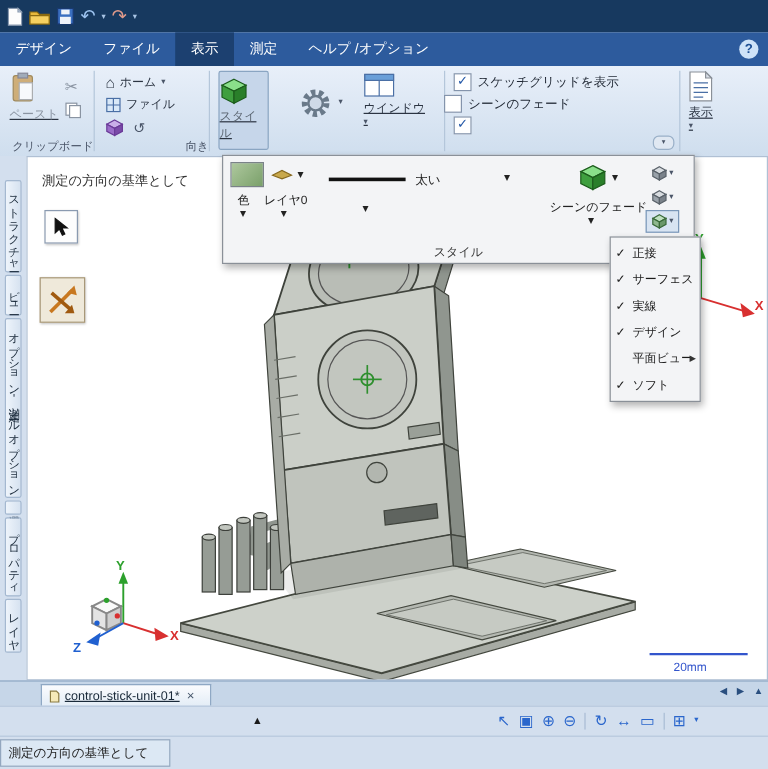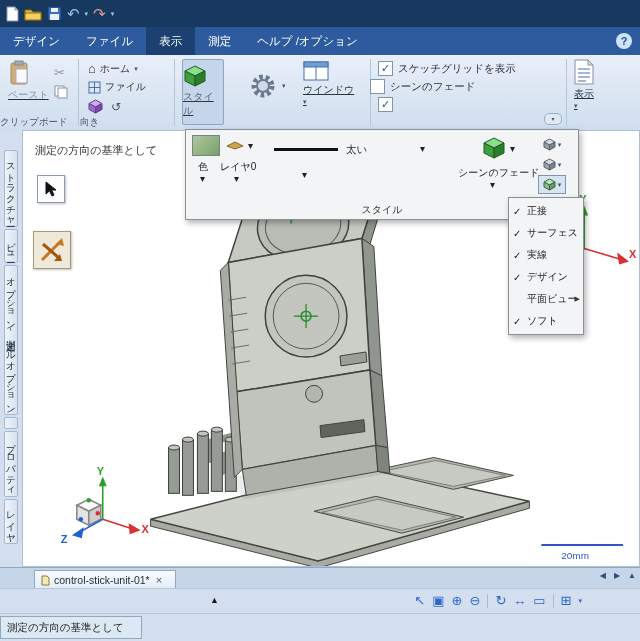--- a/index.html
+++ b/index.html
@@ -22,21 +22,21 @@
   .mtab{padding:0 13px;line-height:28px;font-size:11.5px;color:#fff;white-space:nowrap;}
   .mtab.active{background:#1c4070;}
   .help-btn{position:absolute;right:8px;top:6px;width:16px;height:16px;border-radius:50%;
             background:#cfe3f8;color:#1d4f94;font-size:11px;font-weight:bold;
             text-align:center;line-height:16px;}
 
   
   .ribbon{position:absolute;top:55px;left:0;right:0;height:75px;
           background:linear-gradient(#e8eff9,#cfdeee);border-bottom:1px solid #8fa8c4;}
   .rsep{position:absolute;top:4px;bottom:4px;width:1px;background:#b4c6da;}
-  .rgl{position:absolute;bottom:1px;font-size:9.5px;color:#4a5568;text-align:left;white-space:nowrap;}
+  .rgl{position:absolute;bottom:1px;font-size:9.5px;color:#4a5568;text-align:right;white-space:nowrap;}
   .rbig{position:absolute;display:flex;flex-direction:column;align-items:flex-start;gap:2px;
         font-size:10px;color:#2b3442;text-decoration:underline;}
   .rrow{position:absolute;display:flex;align-items:center;gap:4px;font-size:10px;color:#2b3442;white-space:nowrap;}
   .caret{font-size:7px;color:#4a5568;line-height:6px;}
   .dim{color:#8a94a2;}
   .pressed{background:#c6d6ea;border:1px solid #8aa5c2;border-radius:2px;}
   .cbrow{position:absolute;display:flex;align-items:center;gap:5px;font-size:10.5px;color:#1f2733;white-space:nowrap;}
   .cb{width:13px;height:13px;background:#fff;border:1px solid #8494ac;display:flex;
       align-items:center;justify-content:center;flex:0 0 auto;}
   .cb .check{visibility:hidden;font-size:11px;font-weight:bold;color:#2458a8;line-height:1;}
@@ -84,21 +84,21 @@
   .gcheck{width:14px;visibility:hidden;font-weight:bold;}
   .gitem .cbx.on .gcheck, .gcheck.on{visibility:visible;}
   .garrow{position:absolute;right:3px;font-size:7px;color:#333;}
 
   
   .doc-tabbar{position:absolute;top:567px;left:0;right:0;height:21px;background:#c6d6e8;
               border-top:1px solid #8fa8c4;}
   .doctab{position:absolute;left:34px;top:2px;bottom:0;width:142px;
           background:linear-gradient(#fbfcfe,#e2ecf6);border:1px solid #8fa8c4;border-bottom:none;
           display:flex;align-items:center;gap:4px;padding:0 6px;box-sizing:border-box;}
-  .doctab .lbl{font-size:10.5px;color:#1a2a3a;white-space:nowrap;}
+  .doctab .lbl{font-size:10.5px;color:#1a2a3a;white-space:nowrap;text-decoration:underline;}
   .doctab .close{font-size:11px;color:#44556a;margin-left:2px;}
   .tab-arrows{position:absolute;right:4px;top:3px;display:flex;gap:8px;font-size:8px;color:#2a4f7f;}
   .bottom-toolbar{position:absolute;top:588px;left:0;right:0;height:25px;background:#d3dfee;
                   border-top:1px solid #b6c8dc;}
   .notch{position:absolute;left:210px;top:6px;font-size:9px;color:#1a1a1a;}
   .bt-icons{position:absolute;right:58px;top:3px;display:flex;align-items:center;gap:7px;}
   .bt-icons .ic{font-size:13px;color:#2a66cc;line-height:18px;}
   .bt-icons .sep{width:1px;height:14px;background:#a8bcd4;}
   .bt-icons .caret{color:#2a66cc;}
   .statusbar{position:absolute;top:613px;left:0;right:0;height:28px;background:#d3dfee;

